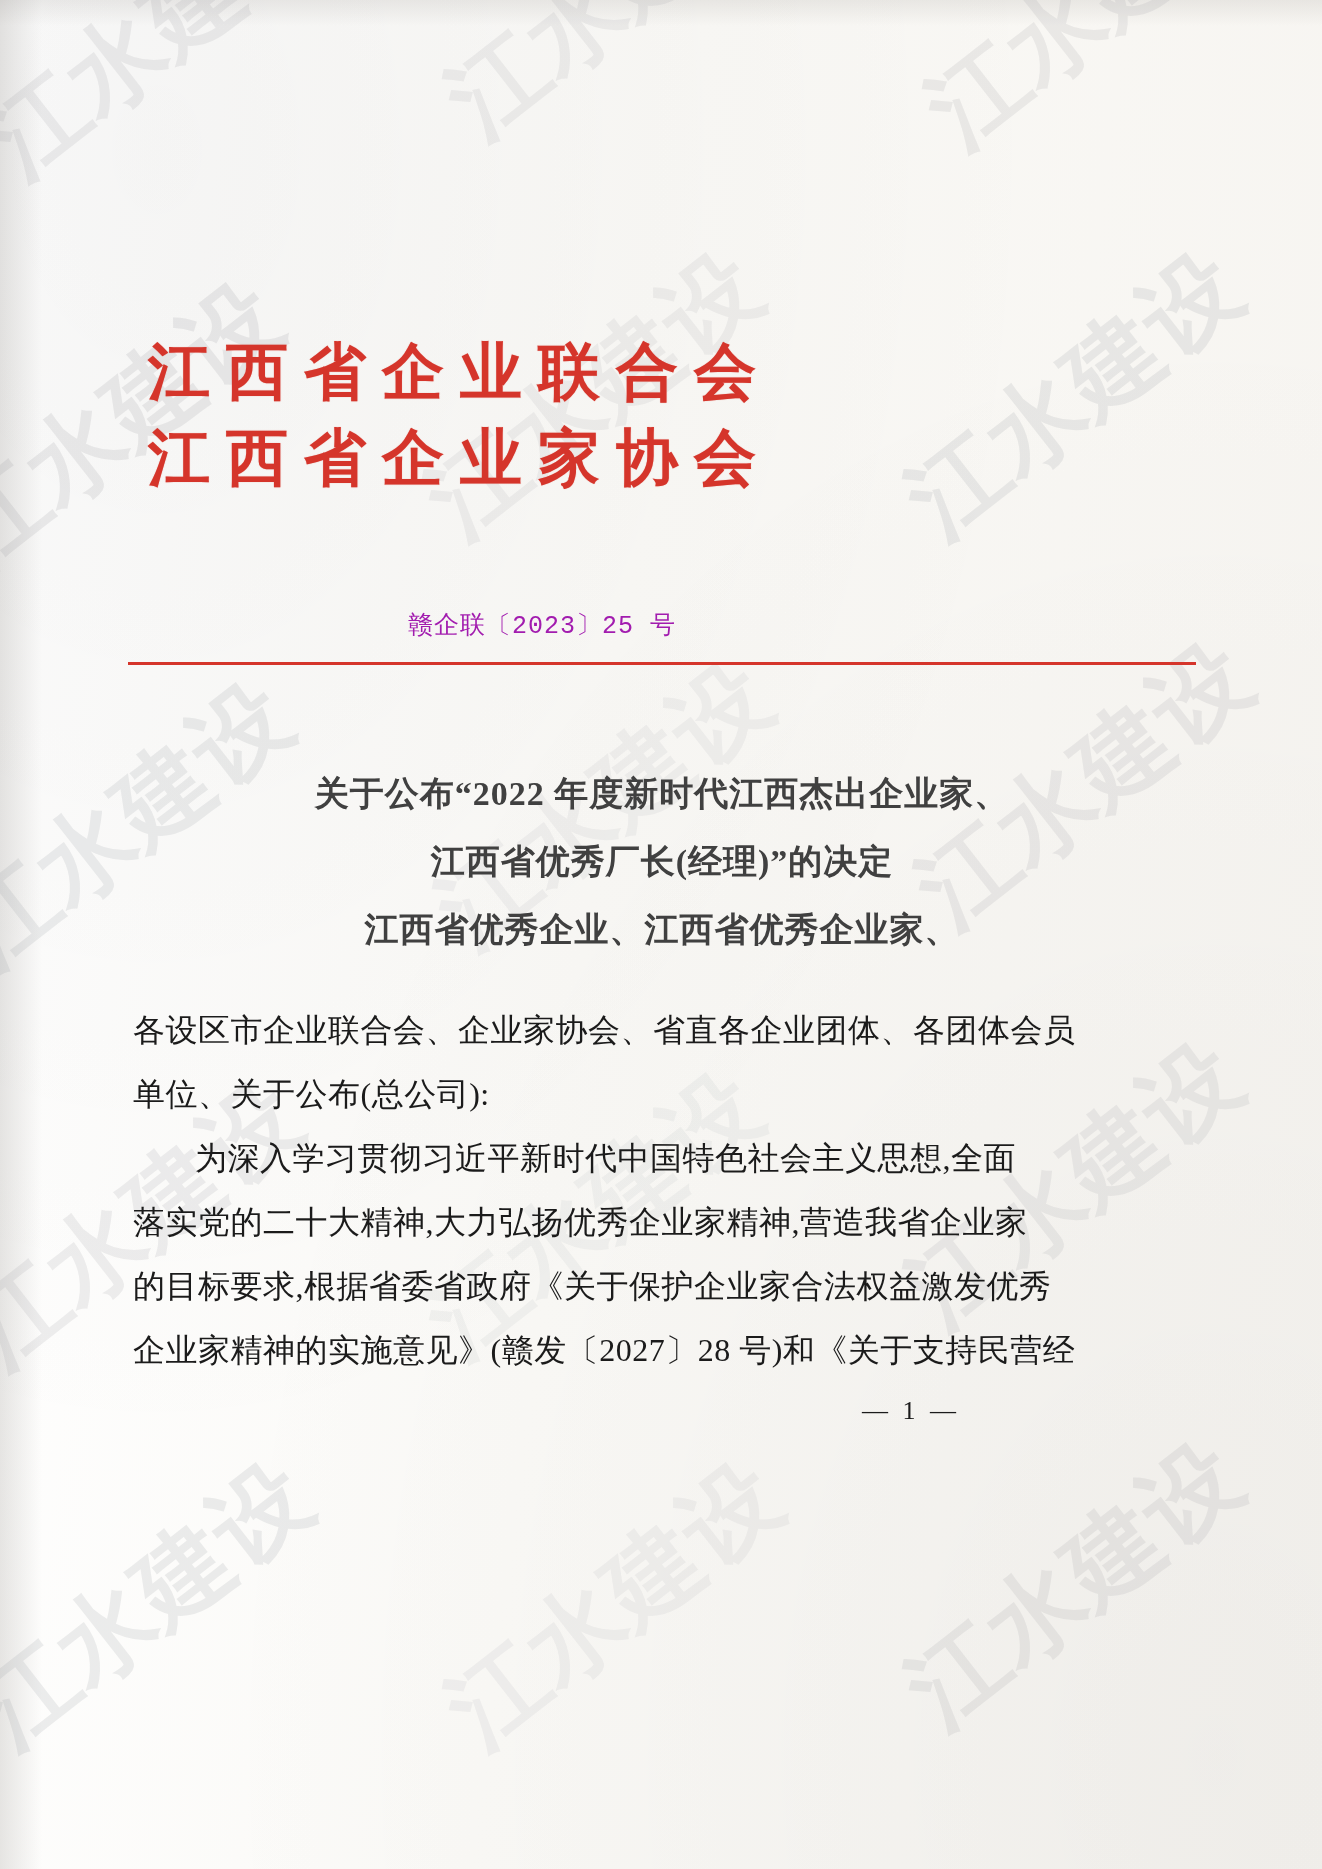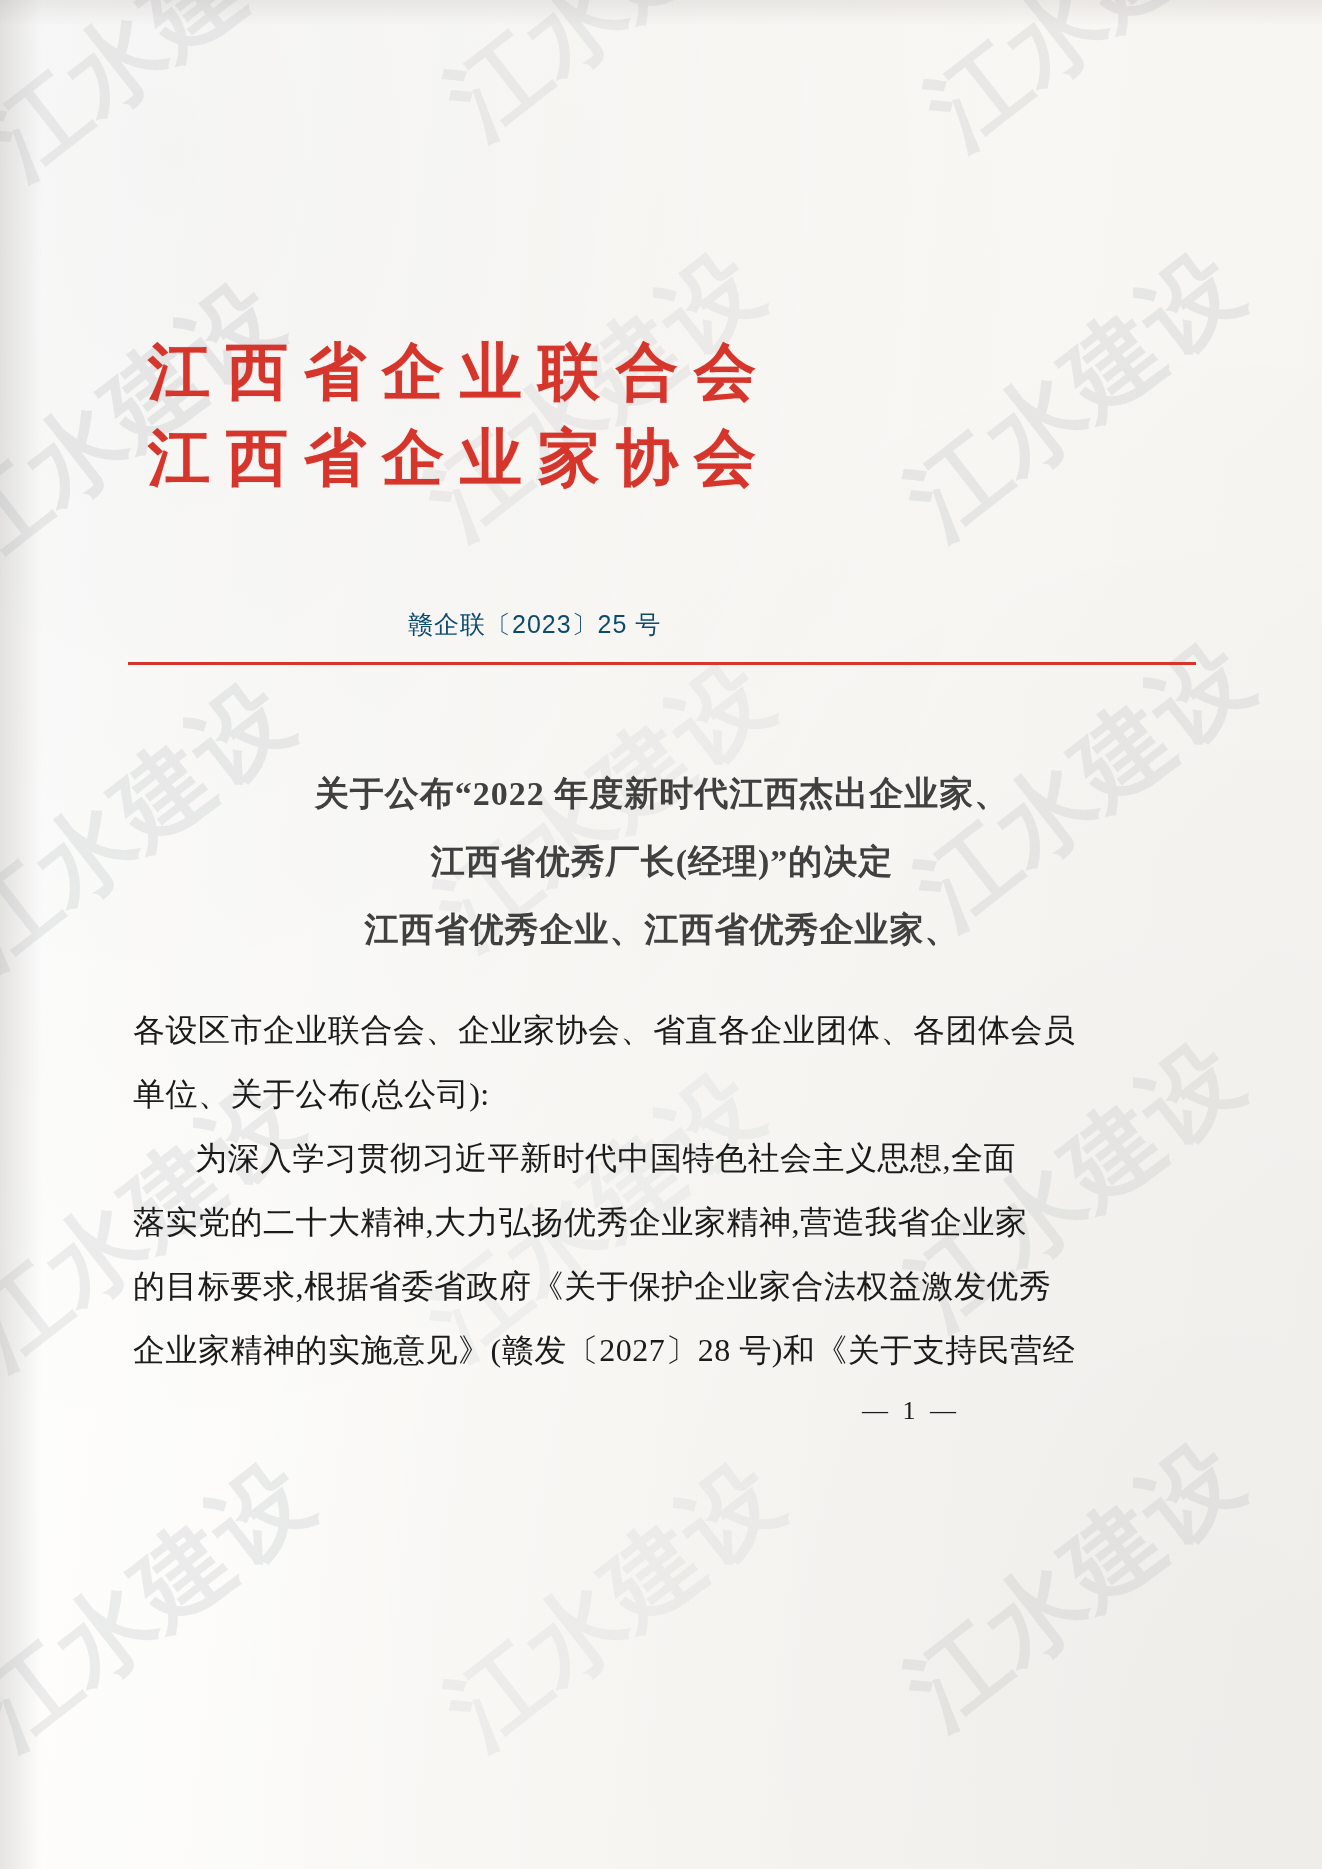--- a/index.html
+++ b/index.html
@@ -90,22 +90,22 @@
     line-height: 1;
     text-shadow: 0 0 1px rgba(213,53,43,0.45);
   }
 
   .doc-number {
     position: absolute;
     left: 408px;
     top: 608px;
     font-size: 25px;
     letter-spacing: 1px;
-    color: #0c4a6e;
-    font-family: Liberation Sans, sans-serif;
+    color: #a21caf;
+    font-family: Liberation Mono, monospace;
   }
 
   .red-rule {
     position: absolute;
     left: 128px;
     top: 662px;
     width: 1068px;
     height: 3px;
     background: #d5352b;
   }

